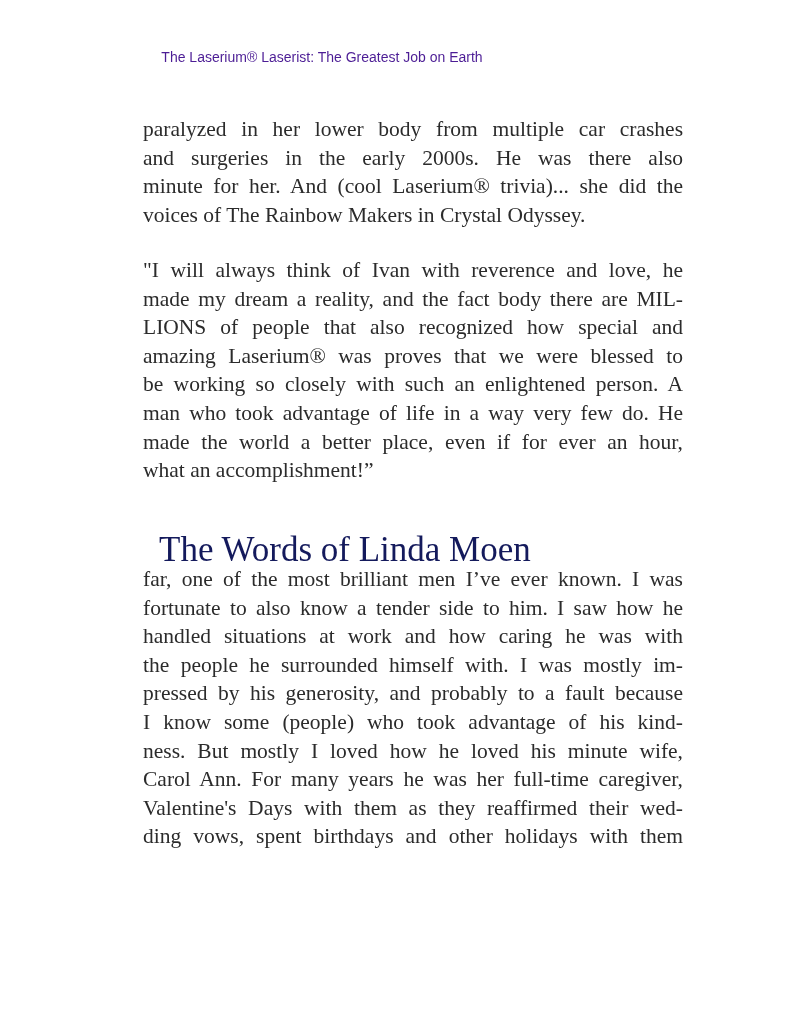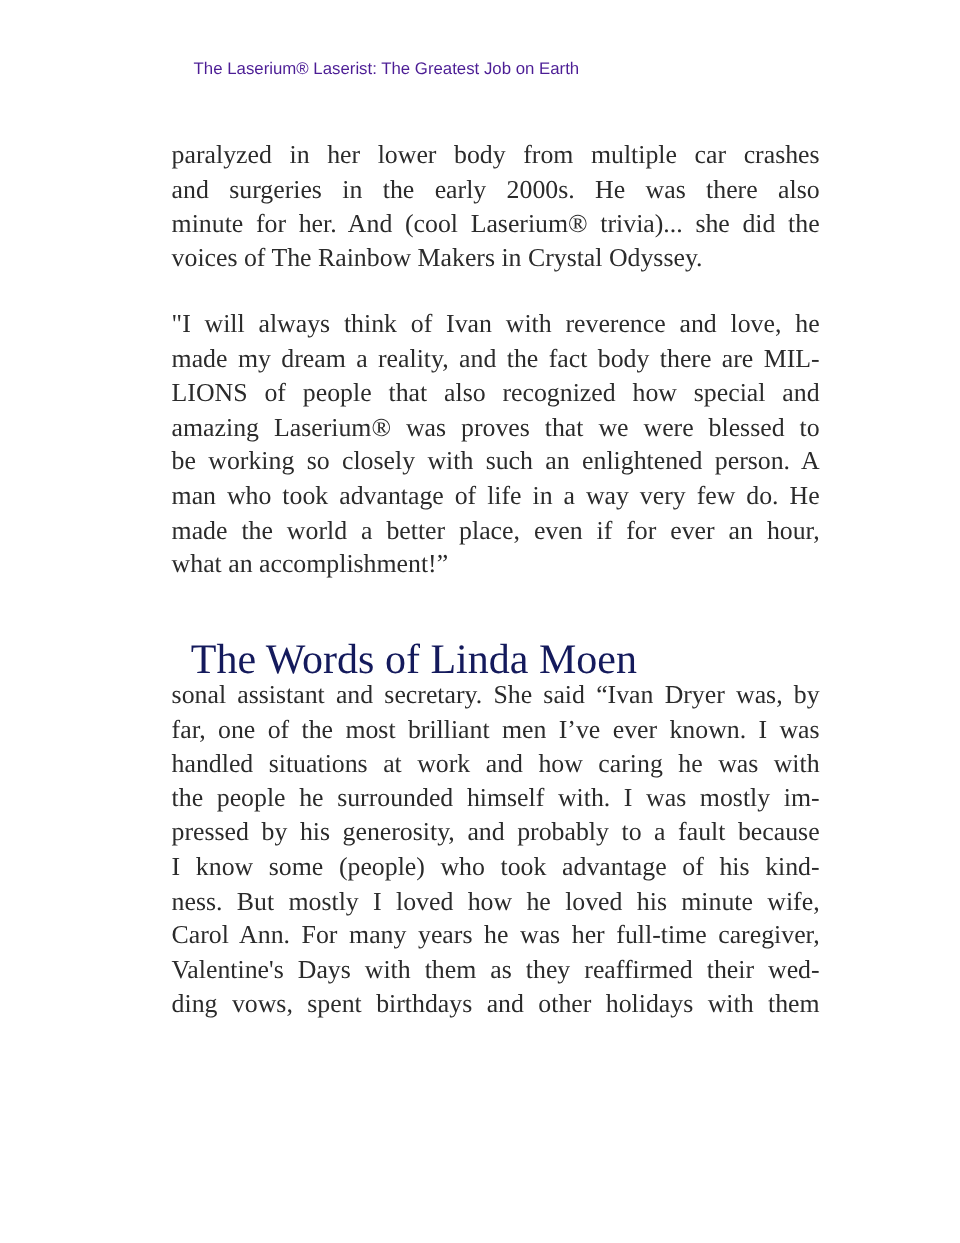--- a/index.html
+++ b/index.html
@@ -82,22 +82,22 @@
     <span class="line" style="white-space: normal;">amazing Laserium® was proves that we were blessed to</span>
     <span class="line" style="white-space: normal;">be working so closely with such an enlightened person. A</span>
     <span class="line" style="white-space: normal;">man who took advantage of life in a way very few do. He</span>
     <span class="line" style="white-space: normal;">made the world a better place, even if for ever an hour,</span>
     <span class="line last" style="white-space: normal;">what an accomplishment!”</span>
   </div>
 
   <h2 class="heading">The Words of Linda Moen</h2>
 
   <div class="para" style="top:565px;">
-    <span class="line" style="white-space: normal;">sonal assistant and secretary. She said “Ivan Dryer was, by</span>
     <span class="line" style="white-space: normal;">far, one of the most brilliant men I’ve ever known. I was</span>
+    <span class="line" style="white-space: normal;">fortunate to also know a tender side to him. I saw how he</span>
     <span class="line" style="white-space: normal;">handled situations at work and how caring he was with</span>
     <span class="line" style="white-space: normal;">the people he surrounded himself with. I was mostly im-</span>
     <span class="line" style="white-space: normal;">pressed by his generosity, and probably to a fault because</span>
     <span class="line" style="white-space: normal;">I know some (people) who took advantage of his kind-</span>
     <span class="line" style="white-space: normal;">ness. But mostly I loved how he loved his minute wife,</span>
     <span class="line" style="white-space: normal;">Carol Ann. For many years he was her full-time caregiver,</span>
     <span class="line" style="white-space: normal;">Valentine's Days with them as they reaffirmed their wed-</span>
     <span class="line" style="white-space: normal;">ding vows, spent birthdays and other holidays with them</span>
   </div>
 

